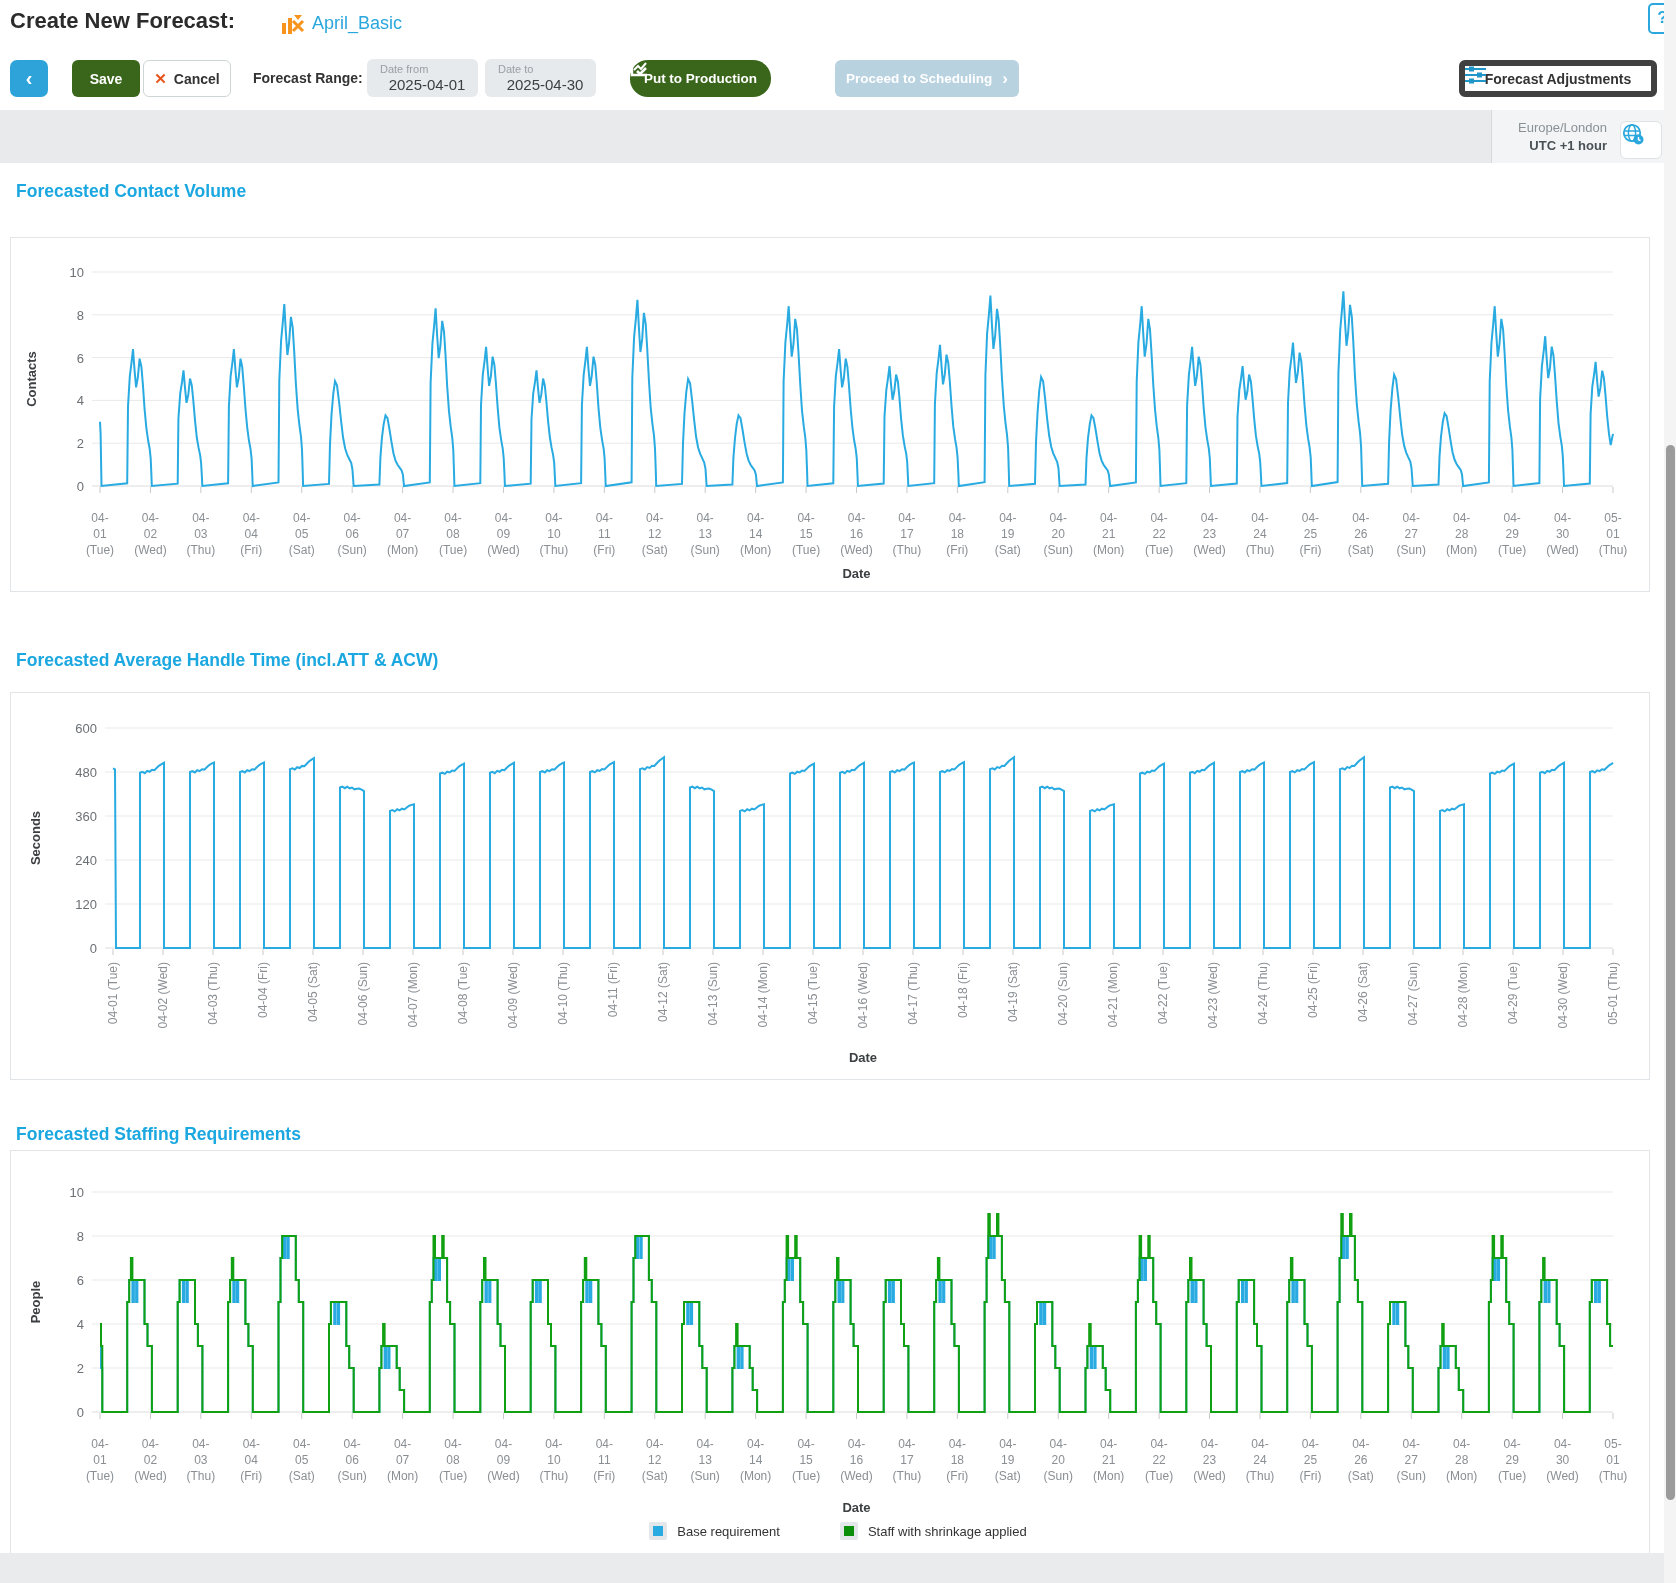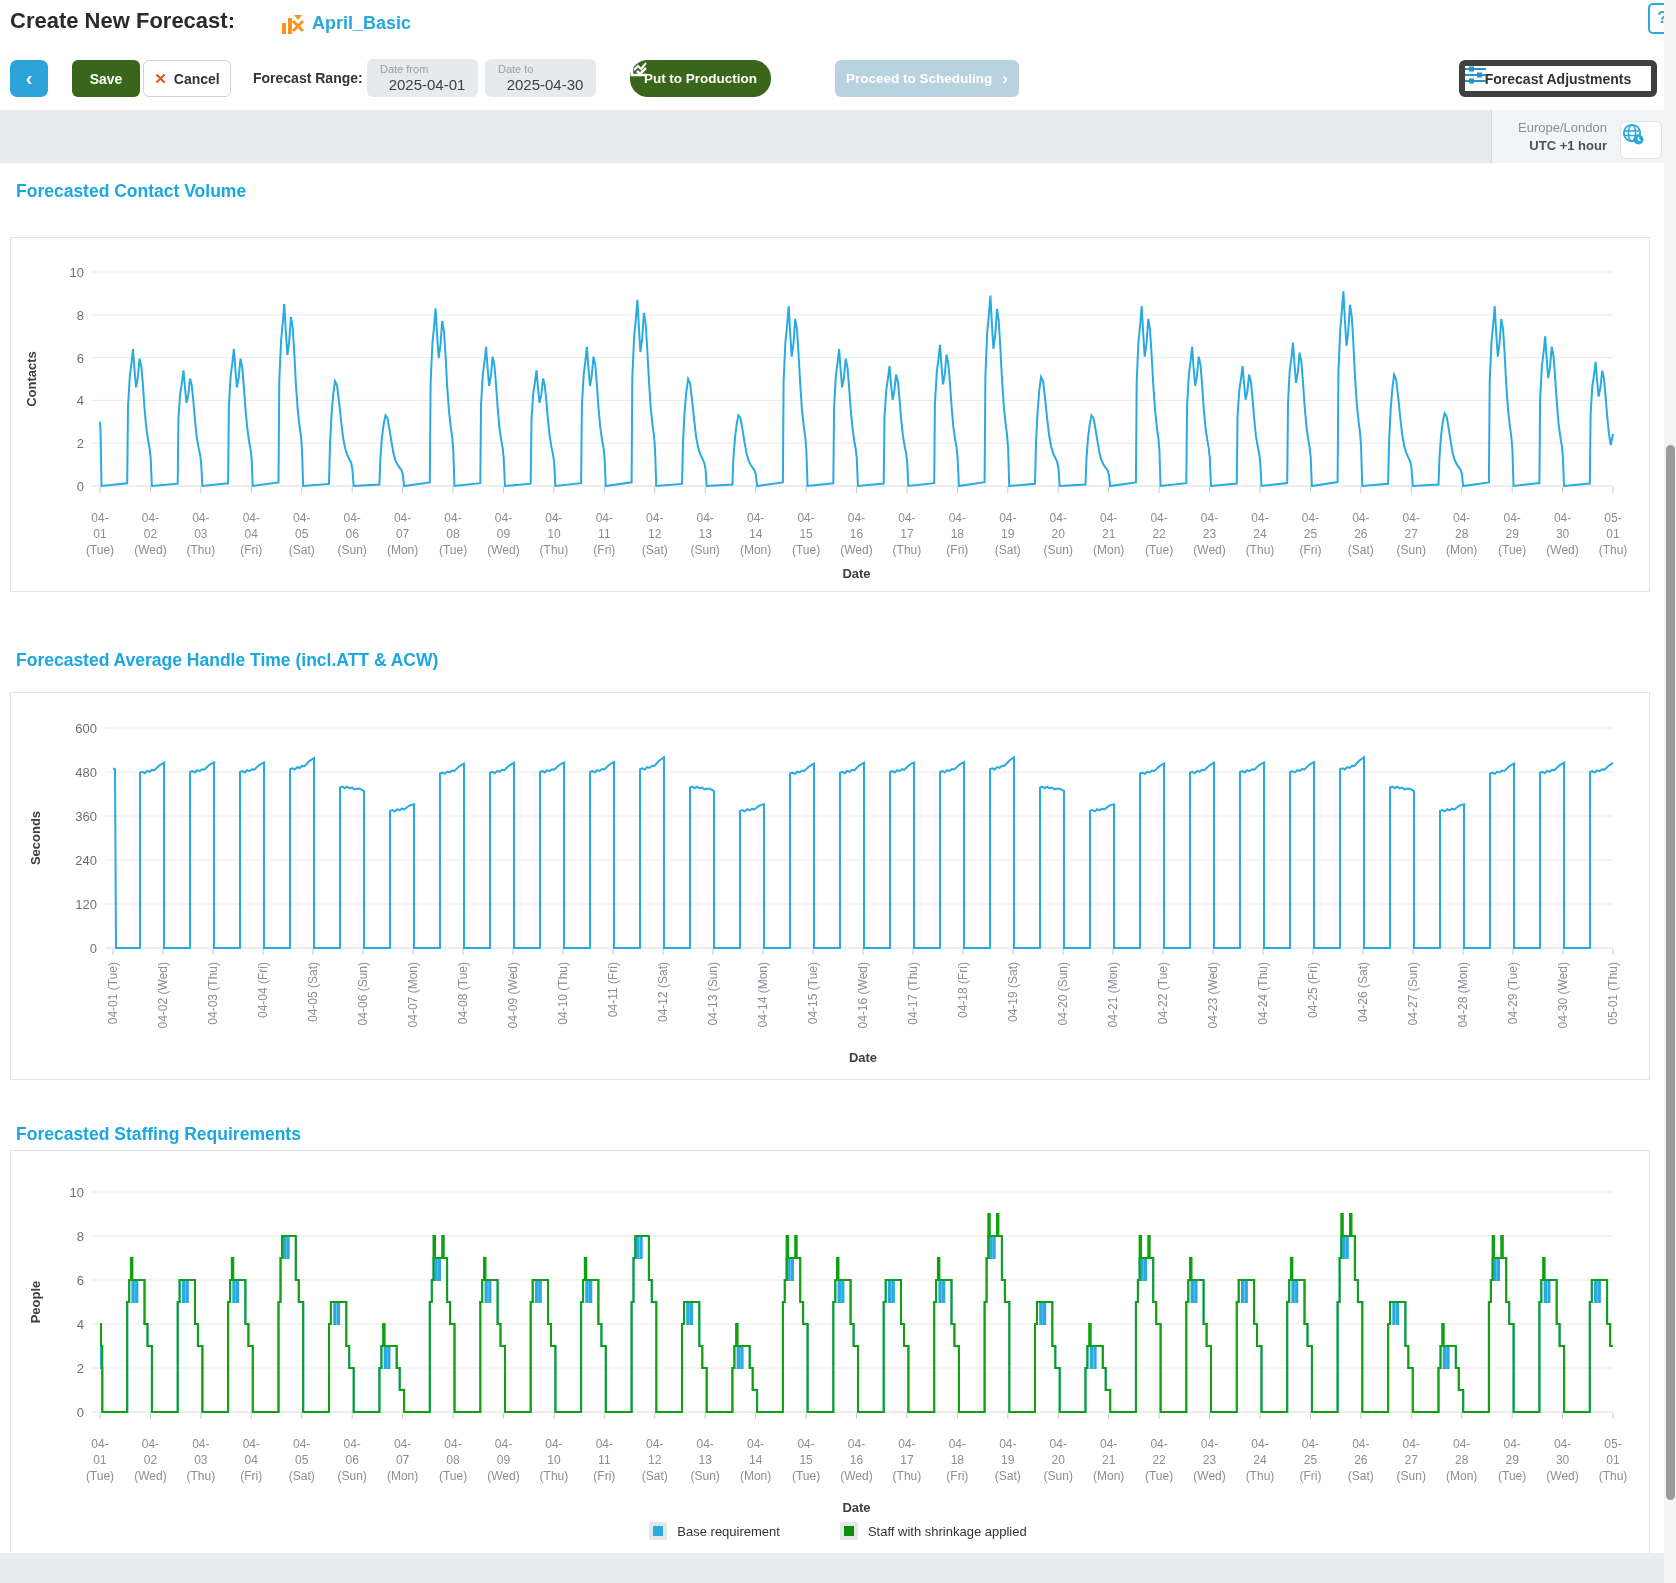--- a/index.html
+++ b/index.html
@@ -3,21 +3,21 @@
 <meta charset="utf-8">
 <style>
   html,body{margin:0;padding:0;}
   body{
     width:1676px;height:1583px;position:relative;overflow:hidden;
     background:#ffffff;font-family:"Liberation Sans",sans-serif;color:#333;
   }
   .abs{position:absolute;}
   
   .page-title{left:10px;top:8px;font-size:22px;font-weight:600;color:#2b2b2b;}
-  .forecast-name{left:312px;top:13px;font-size:18px;color:#2aa7dc;font-weight:bold;}
+  .forecast-name{left:312px;top:13px;font-size:18px;color:#2aa7dc;}
   .title-icon{left:281px;top:13px;width:24px;height:22px;}
   .help-box{left:1648px;top:3px;width:25px;height:27px;border:2px solid #2aa7dc;border-radius:5px;
     background:#fff;color:#2aa7dc;font-weight:bold;font-size:17px;text-align:center;line-height:26px;}
   
   .btn{position:absolute;top:60px;height:37px;border-radius:6px;display:flex;align-items:center;justify-content:center;
     font-size:14px;font-weight:bold;box-sizing:border-box;cursor:pointer;}
   .btn-back{left:10px;width:38px;background:#2da3d9;color:#fff;border-radius:7px;font-size:20px;}
   .btn-save{left:72px;width:68px;background:#3a661b;color:#fff;}
   .btn-cancel{left:143px;width:88px;background:#fff;border:1px solid #cfd4d6;color:#333;gap:7px;}
   .cancel-x{color:#e8541d;font-weight:bold;font-size:15px;}

